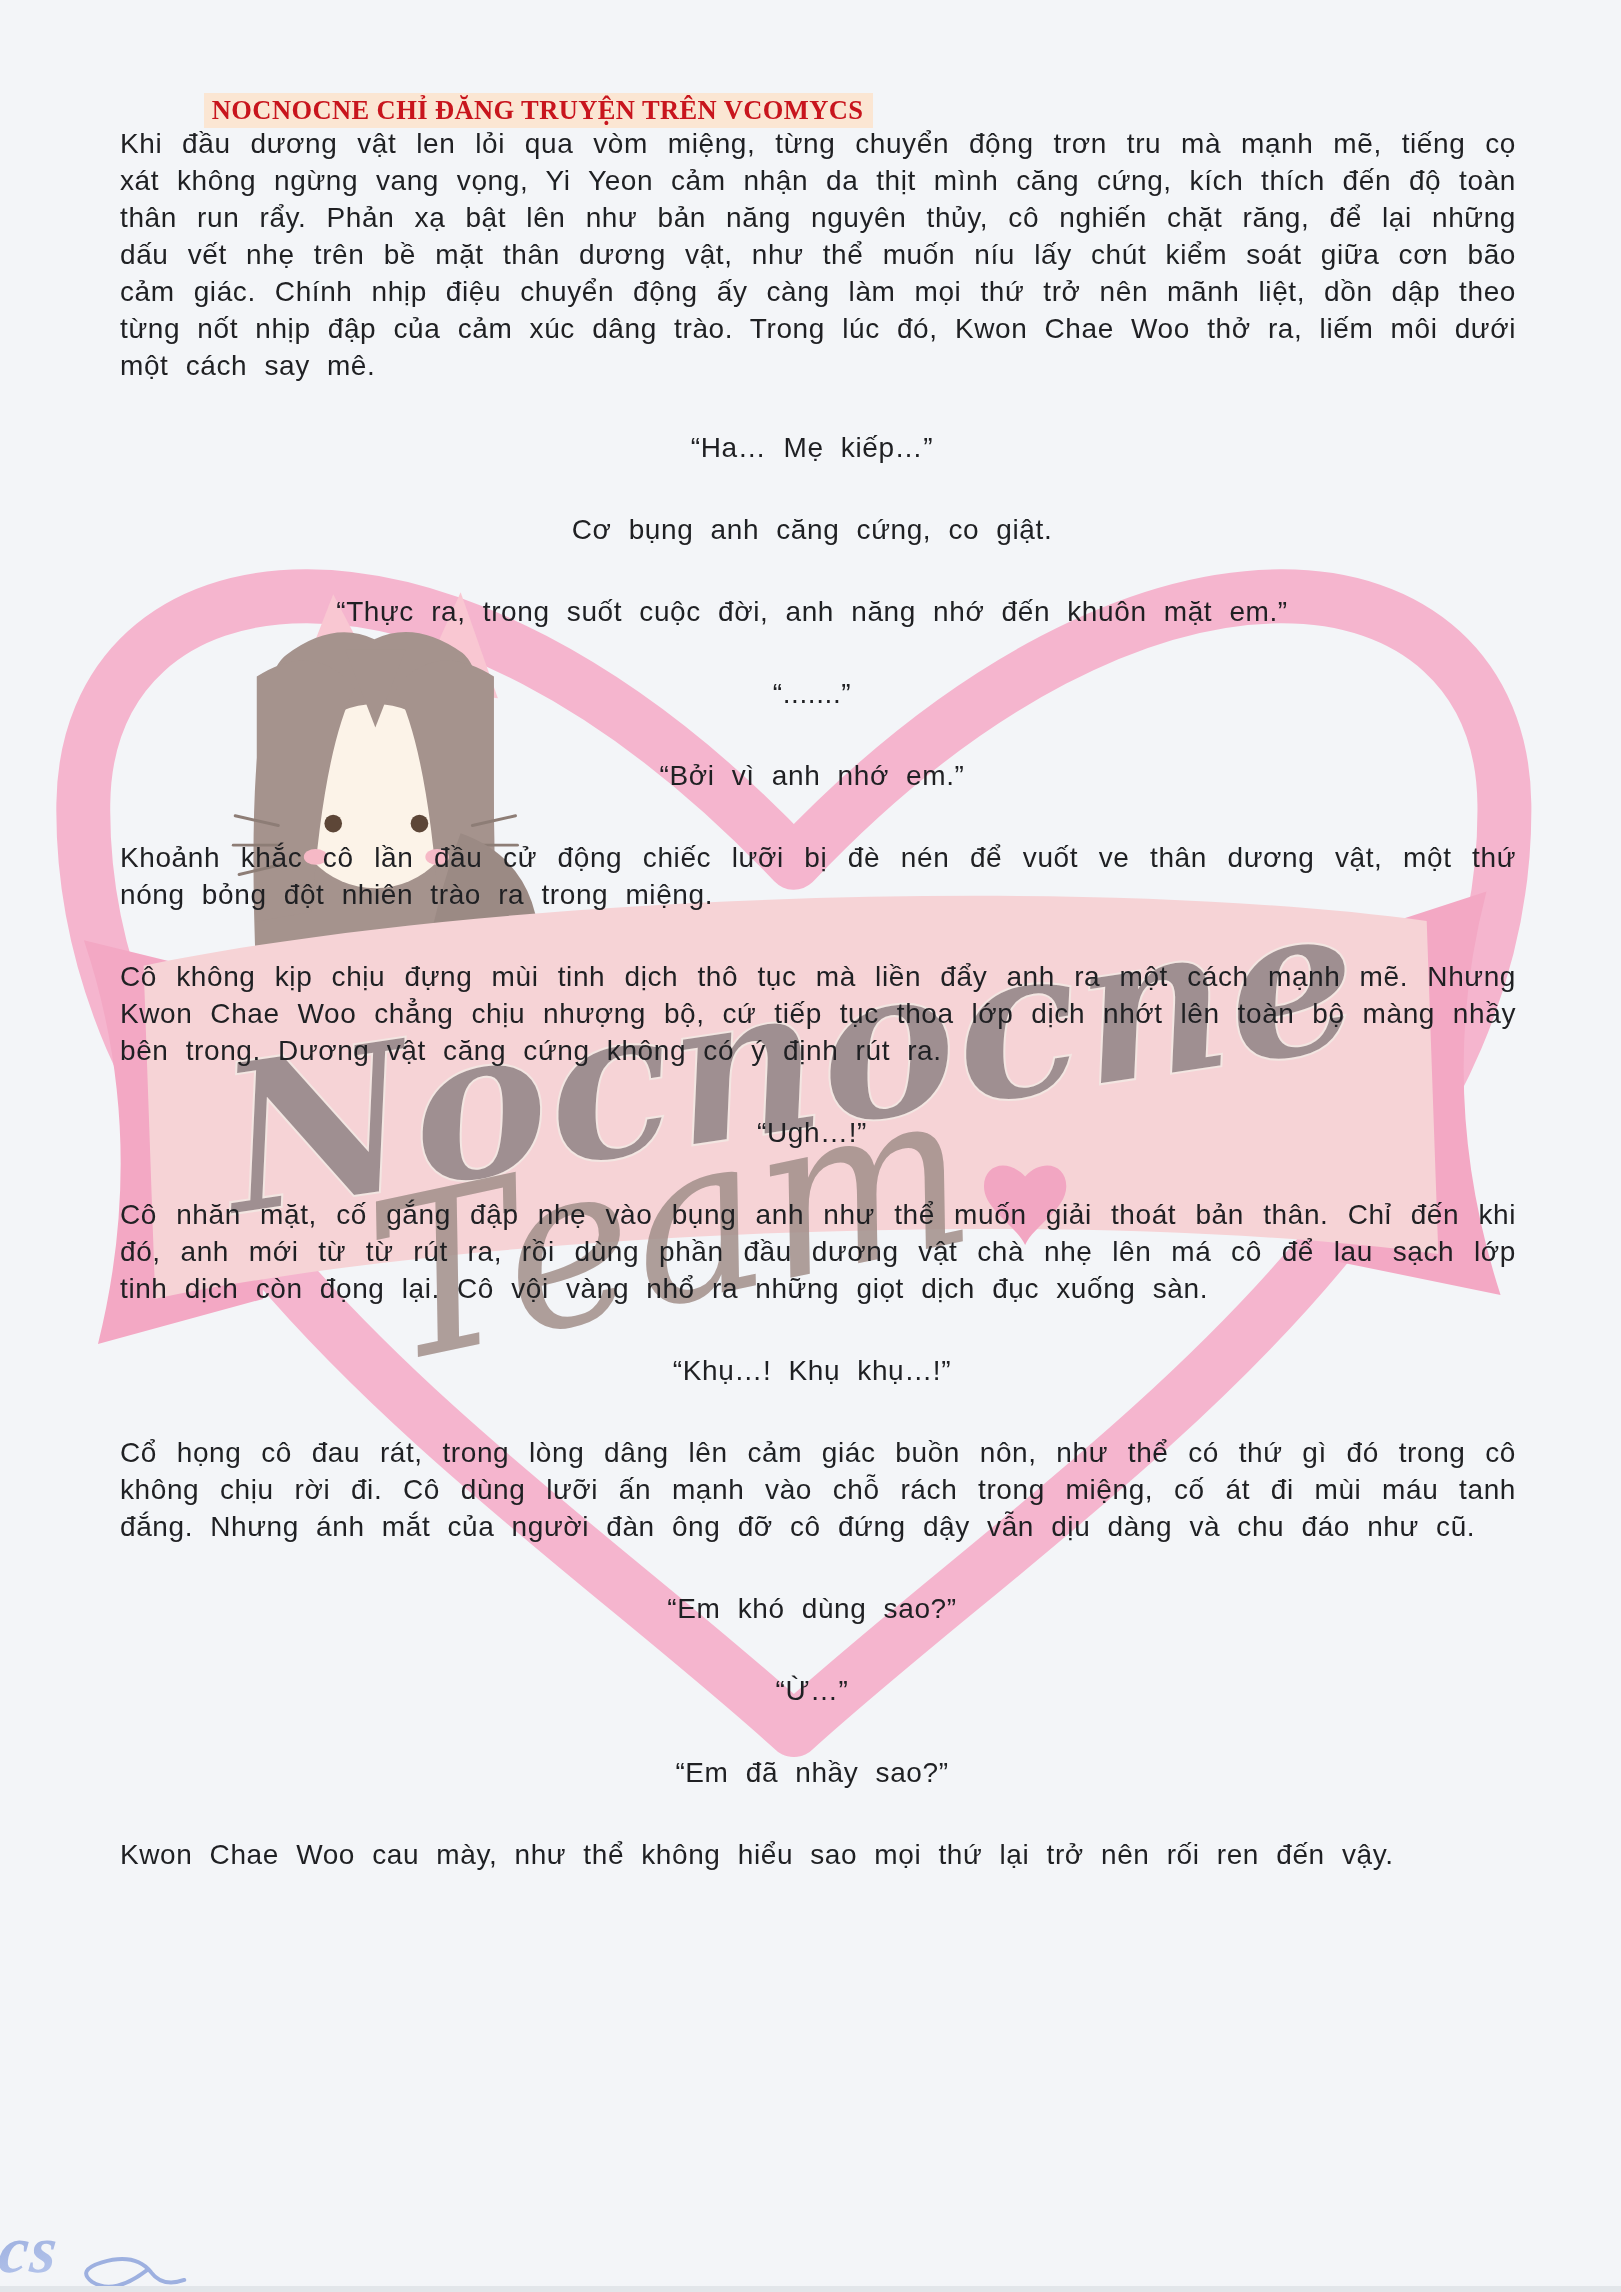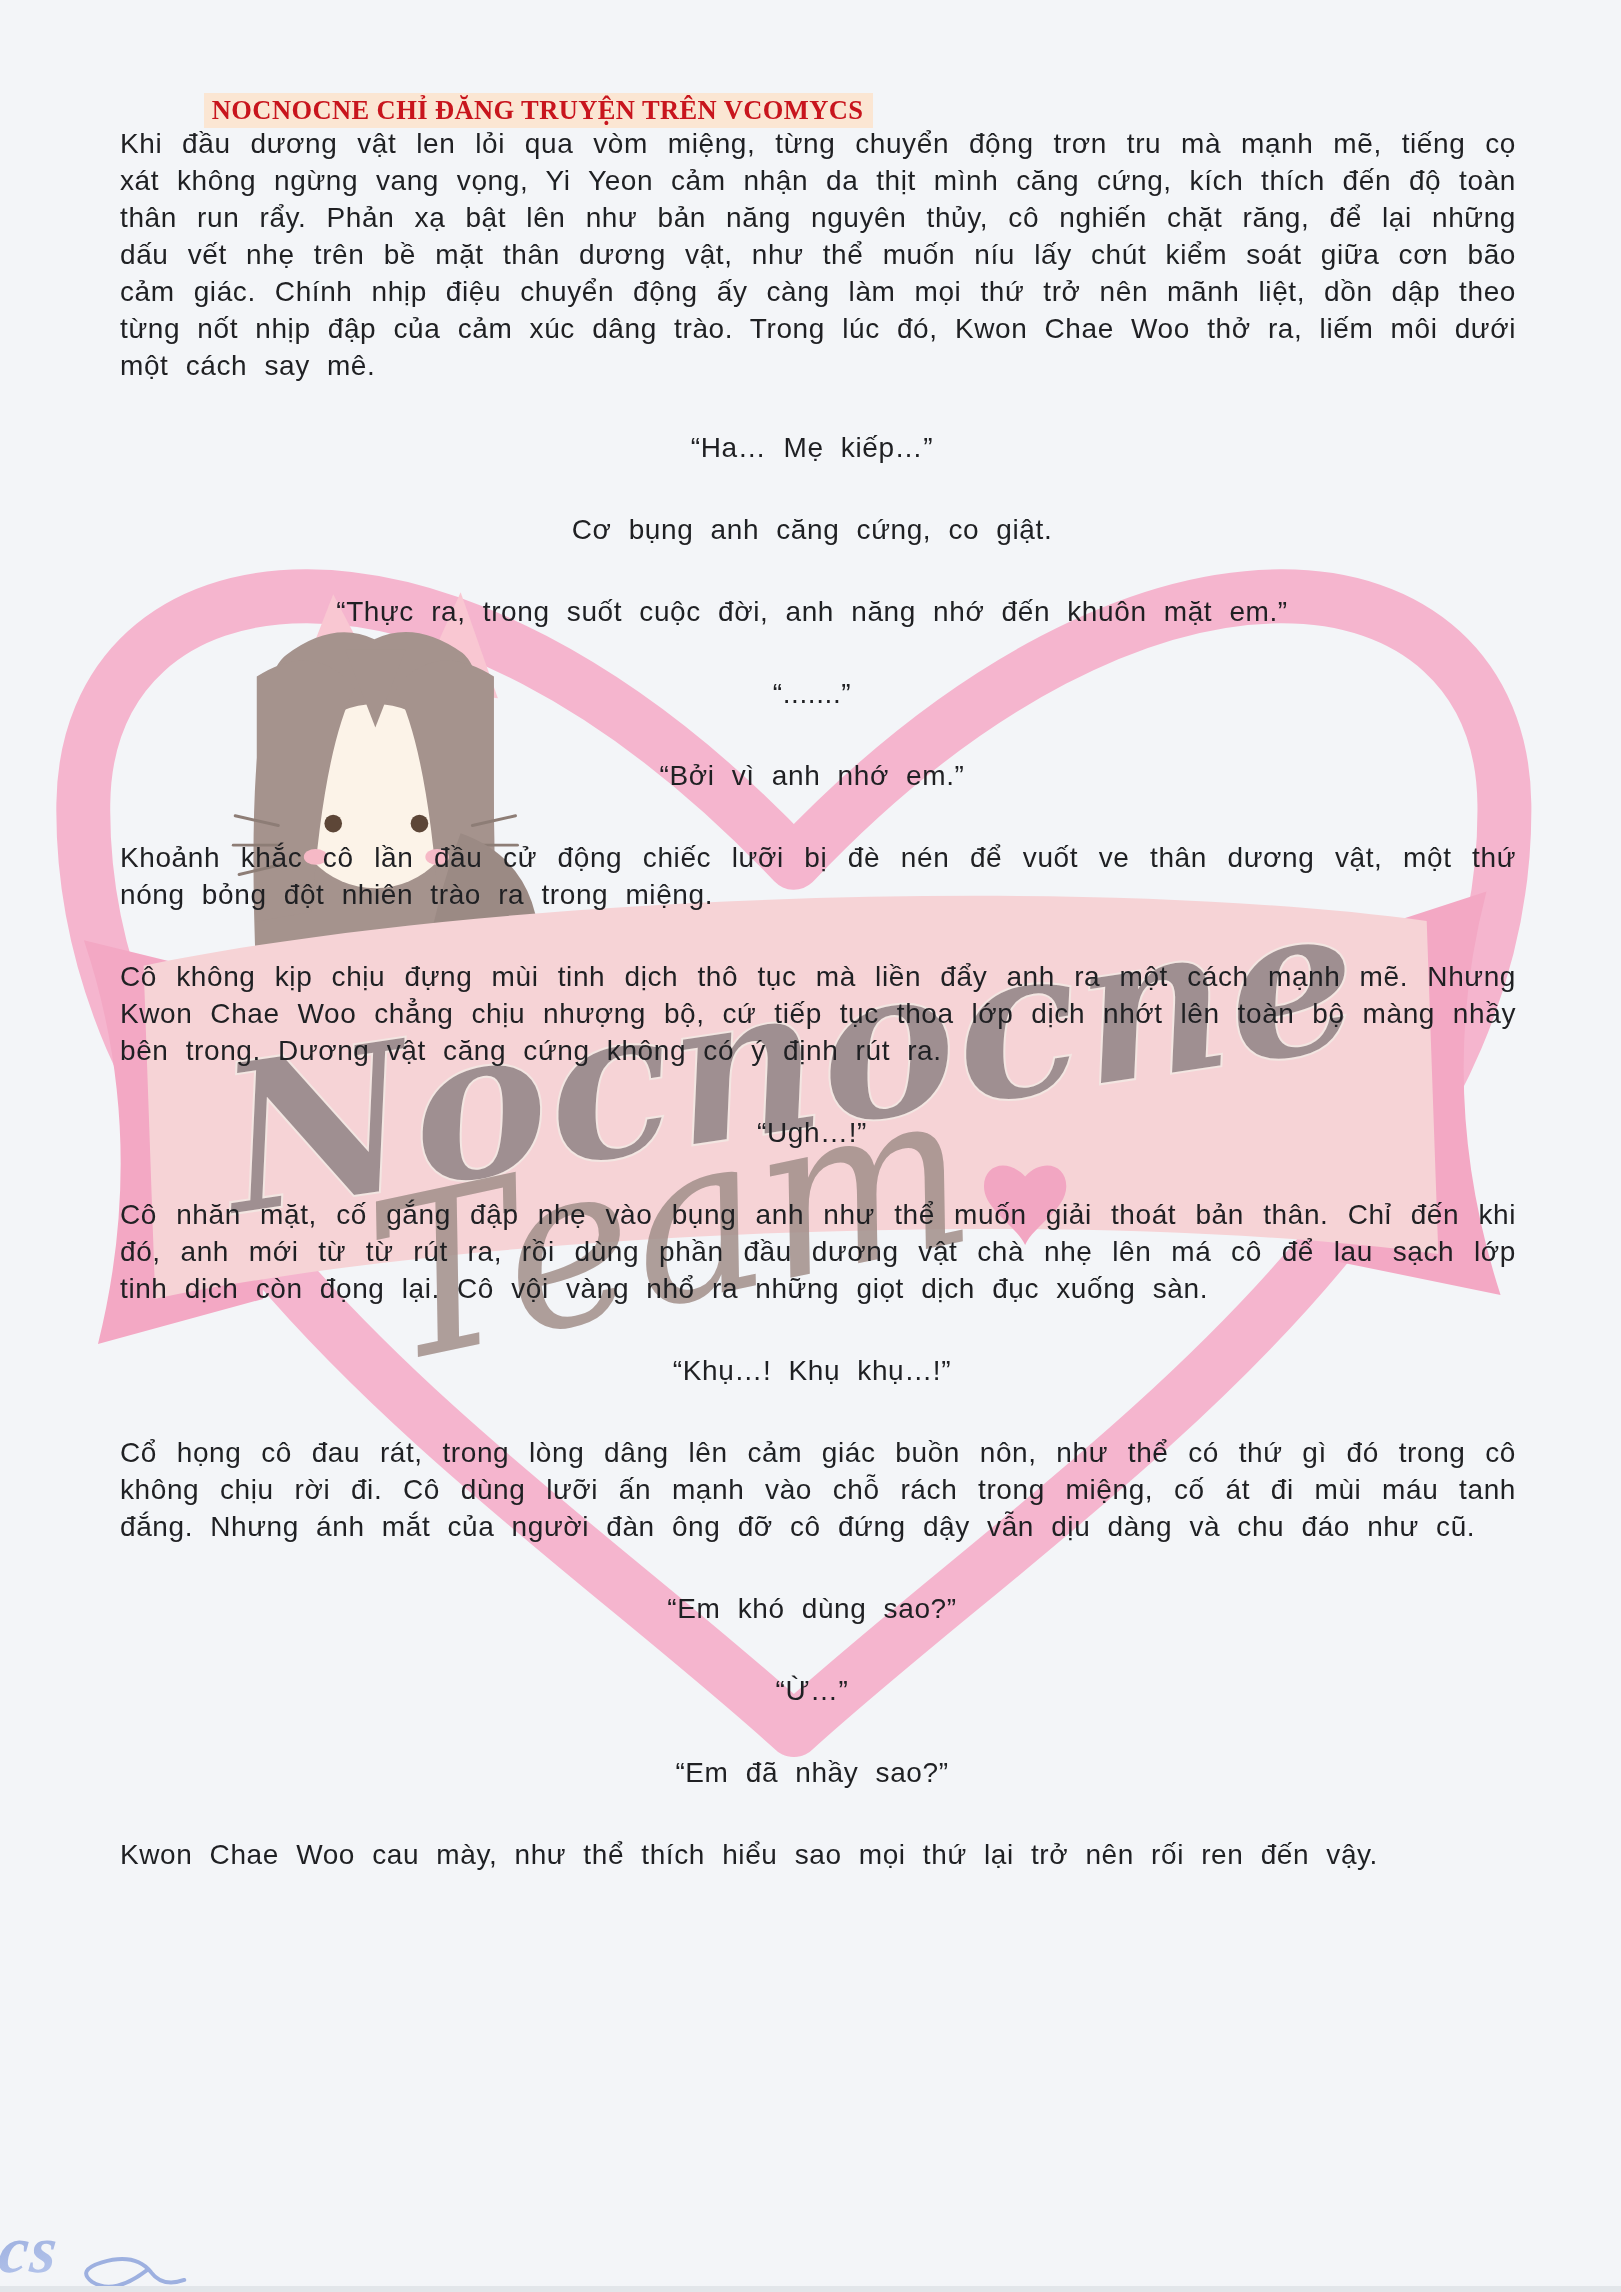--- a/index.html
+++ b/index.html
@@ -118,18 +118,18 @@
     <p class="line">“Bởi vì anh nhớ em.”</p>
     <p class="para">Khoảnh khắc cô lần đầu cử động chiếc lưỡi bị đè nén để vuốt ve thân dương vật, một thứ nóng bỏng đột nhiên trào ra trong miệng.</p>
     <p class="para">Cô không kịp chịu đựng mùi tinh dịch thô tục mà liền đẩy anh ra một cách mạnh mẽ. Nhưng Kwon Chae Woo chẳng chịu nhượng bộ, cứ tiếp tục thoa lớp dịch nhớt lên toàn bộ màng nhầy bên trong. Dương vật căng cứng không có ý định rút ra.</p>
     <p class="line">“Ugh…!”</p>
     <p class="para">Cô nhăn mặt, cố gắng đập nhẹ vào bụng anh như thể muốn giải thoát bản thân. Chỉ đến khi đó, anh mới từ từ rút ra, rồi dùng phần đầu dương vật chà nhẹ lên má cô để lau sạch lớp tinh dịch còn đọng lại. Cô vội vàng nhổ ra những giọt dịch đục xuống sàn.</p>
     <p class="line">“Khụ…! Khụ khụ…!”</p>
     <p class="para">Cổ họng cô đau rát, trong lòng dâng lên cảm giác buồn nôn, như thể có thứ gì đó trong cô không chịu rời đi. Cô dùng lưỡi ấn mạnh vào chỗ rách trong miệng, cố át đi mùi máu tanh đắng. Nhưng ánh mắt của người đàn ông đỡ cô đứng dậy vẫn dịu dàng và chu đáo như cũ.</p>
     <p class="line">“Em khó dùng sao?”</p>
     <p class="line">“Ừ…”</p>
     <p class="line">“Em đã nhầy sao?”</p>
-    <p class="para">Kwon Chae Woo cau mày, như thể thích hiểu sao mọi thứ lại trở nên rối ren đến vậy.</p>
+    <p class="para">Kwon Chae Woo cau mày, như thể không hiểu sao mọi thứ lại trở nên rối ren đến vậy.</p>
   </main>
 
   <div class="bottom-strip"></div>
 </div>
 
 
 </body></html>

